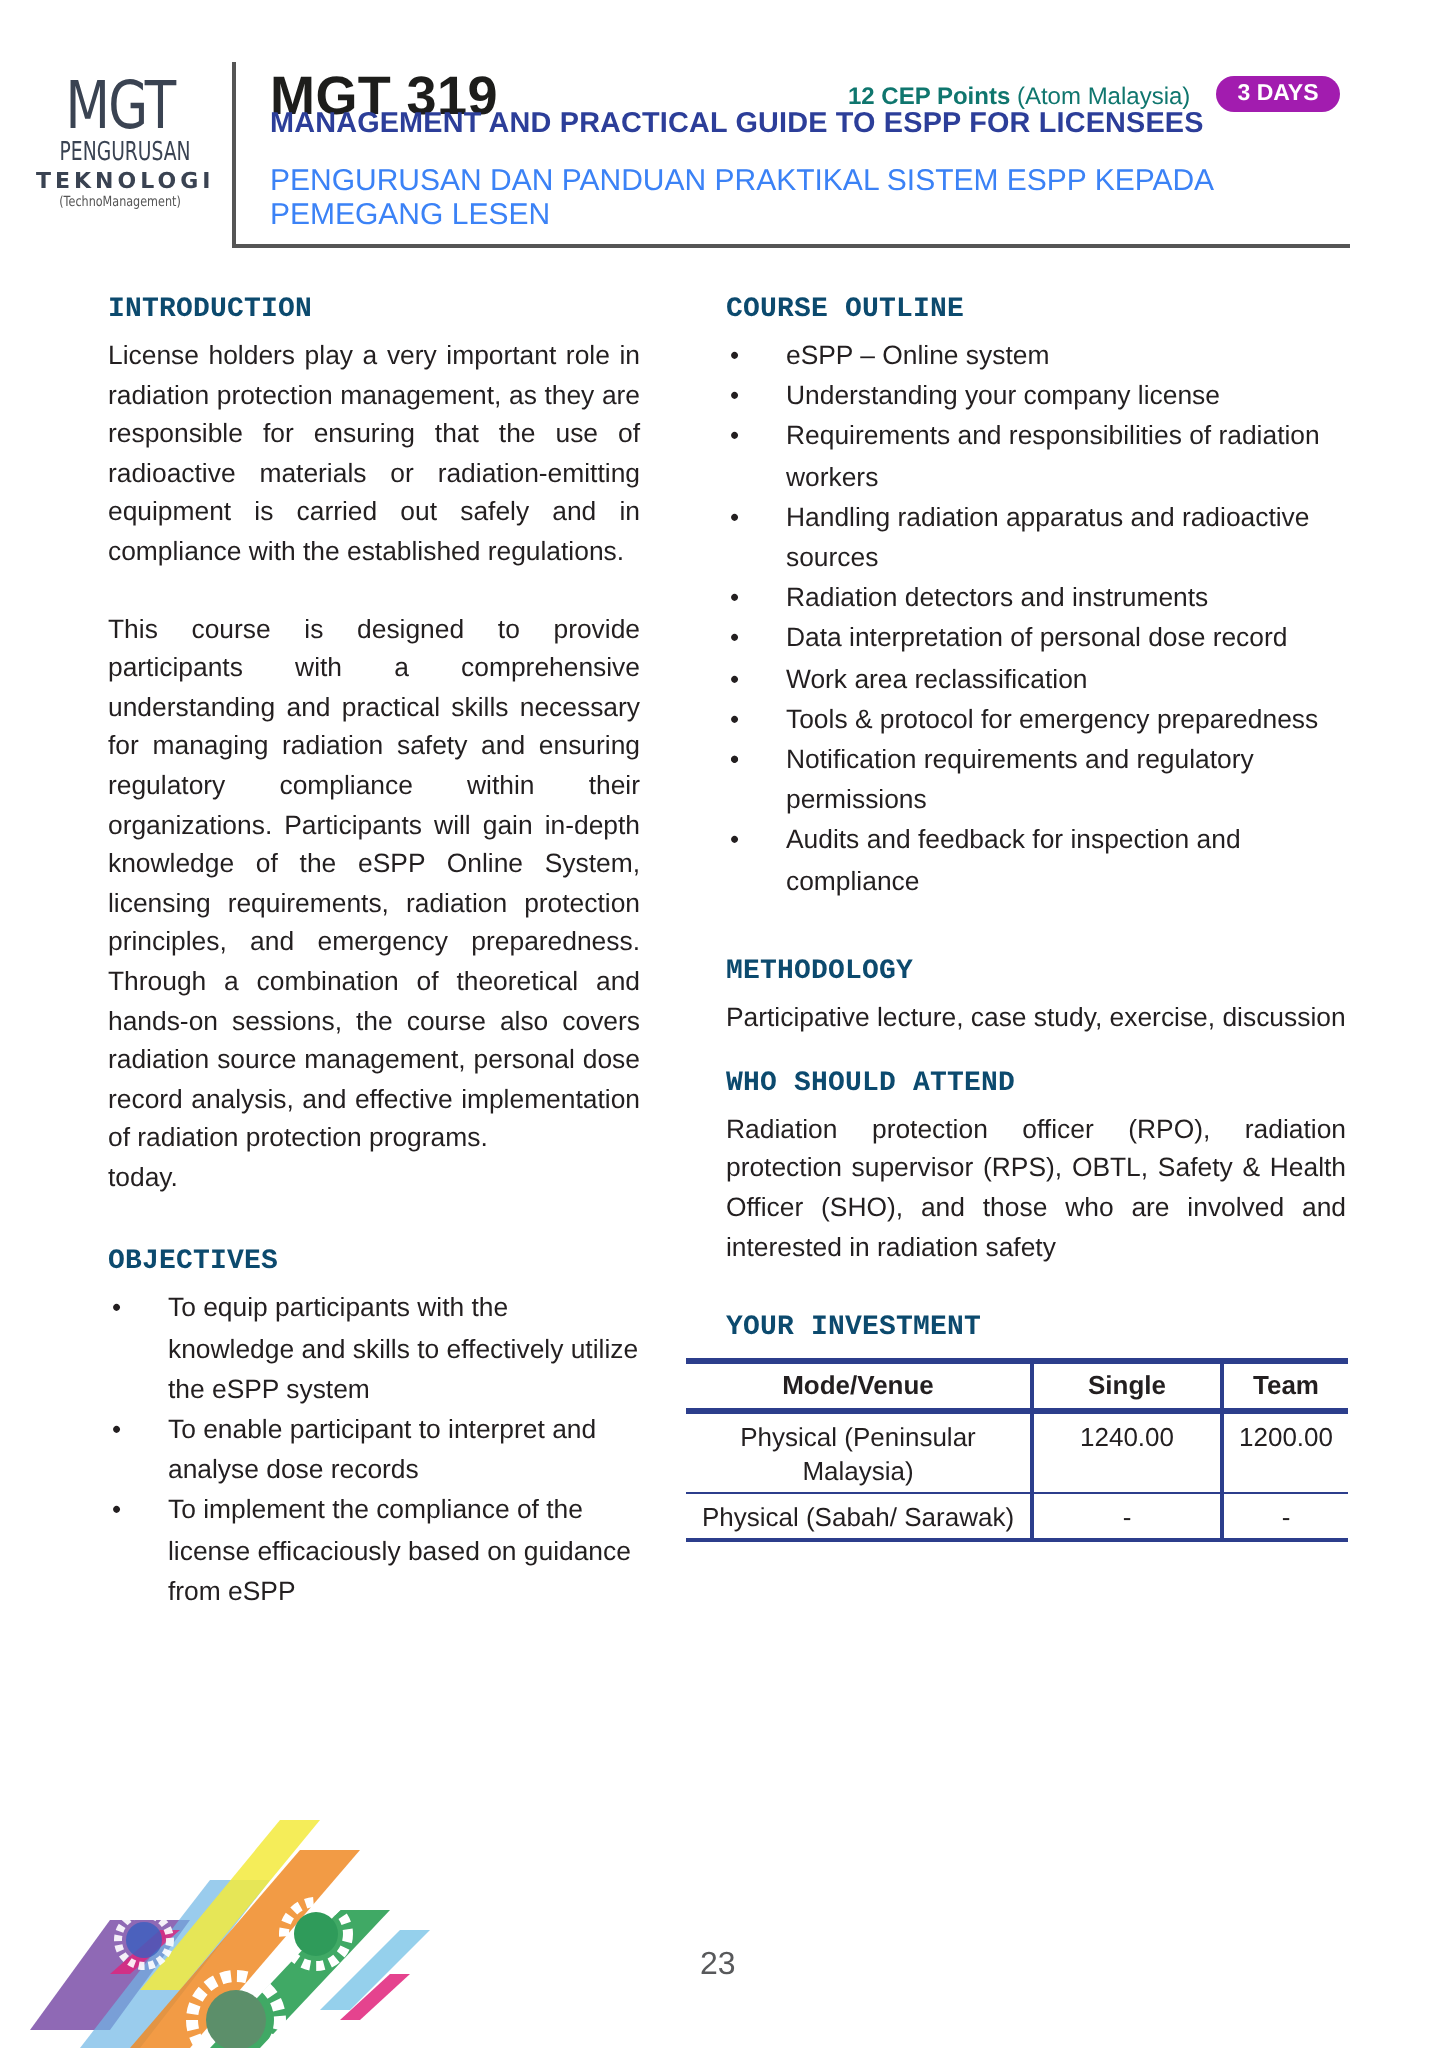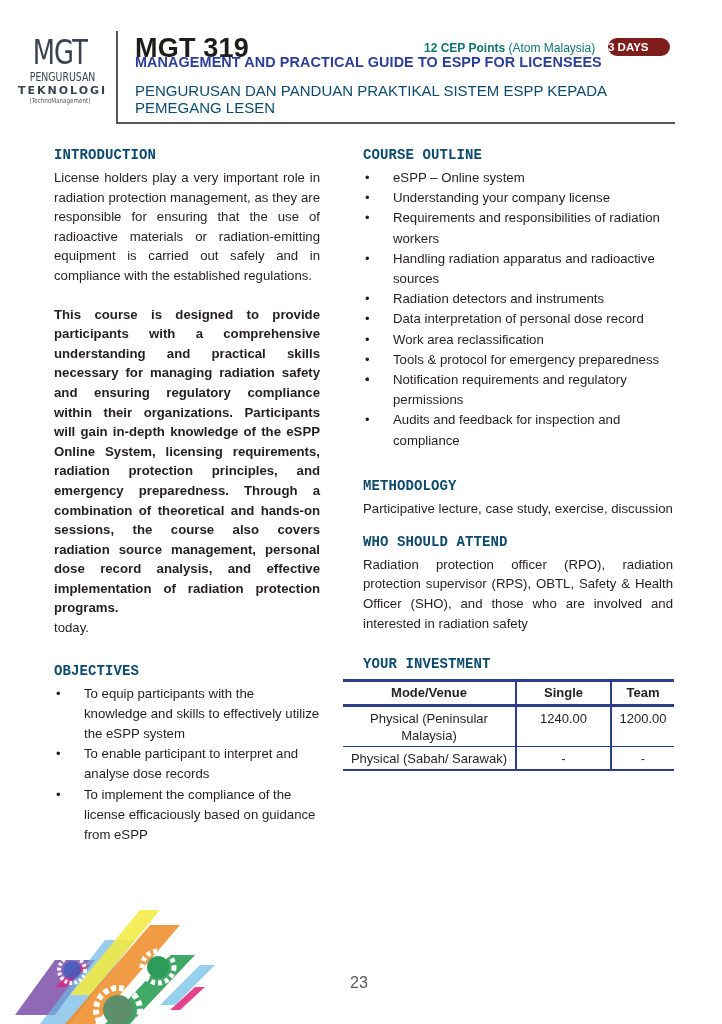--- a/index.html
+++ b/index.html
@@ -17,33 +17,33 @@
 
   .hdr-frame {
     position: absolute; left: 116px; top: 31px; width: 557px; height: 91px;
     border-left: 2px solid #555; border-bottom: 2px solid #555;
   }
   .code { position: absolute; left: 135px; top: 33px; font-size: 27px; font-weight: bold; color: #1d1d1b; letter-spacing: 0.2px; }
   .cep { position: absolute; left: 424px; top: 41px; font-size: 12px; color: #0f766e; }
   .cep b { font-weight: bold; }
   .days {
     position: absolute; left: 608px; top: 38px; width: 62px; height: 18px;
-    background: #7f1d1d; color: #ffffff; border-radius: 10px;
-    font-size: 11.5px; font-weight: bold; text-align: left; line-height: 18px;
+    background: #a21caf; color: #ffffff; border-radius: 10px;
+    font-size: 11.5px; font-weight: bold; text-align: center; line-height: 18px;
   }
   .title-en { position: absolute; left: 135px; top: 54px; font-size: 14.4px; font-weight: bold; color: #2c3e99; letter-spacing: 0.1px; white-space: nowrap; }
-  .title-my { position: absolute; left: 135px; top: 82px; width: 520px; font-size: 15px; line-height: 17px; color: #0c4a6e; }
+  .title-my { position: absolute; left: 135px; top: 82px; width: 520px; font-size: 15px; line-height: 17px; color: #3b82f6; }
 
   
   .col { position: absolute; }
   .col-left { left: 54px; top: 144px; width: 266px; }
   .col-right { left: 363px; top: 144px; width: 310px; }
   h2 { margin: 0; font-size: 14px; font-weight: bold; color: #0c4a6e; letter-spacing: 0.1px; line-height: 22px; font-family: Liberation Mono, monospace; }
   .para { font-size: 13.2px; line-height: 19.6px; text-align: justify; margin: 2px 0 0 0; color: #231f20; }
-  .para.gap { margin-top: 19px; font-weight: bold; }
+  .para.gap { margin-top: 19px; }
   .para.last { text-align-last: justify; }
   ul.bul { list-style: none; margin: 2px 0 0 0; padding: 0; }
   ul.bul li { position: relative; padding-left: 30px; font-size: 13.2px; line-height: 20.2px; color: #231f20; }
   ul.bul li .dot { position: absolute; left: 2px; top: 0; font-size: 13px; }
   .sec { margin-top: 18px; }
 
   
   table.inv { border-collapse: collapse; width: 331px; margin-top: 4px; margin-left: -20px; font-size: 13px; color: #231f20; }
   table.inv th { font-weight: bold; padding: 3px 4px 4px; text-align: center; border-top: 3px solid #2c3e8c; border-bottom: 3px solid #2c3e8c; }
   table.inv td { padding: 3px 4px 2px; text-align: center; vertical-align: top; line-height: 17px; border-bottom: 1px solid #2c3e8c; }

